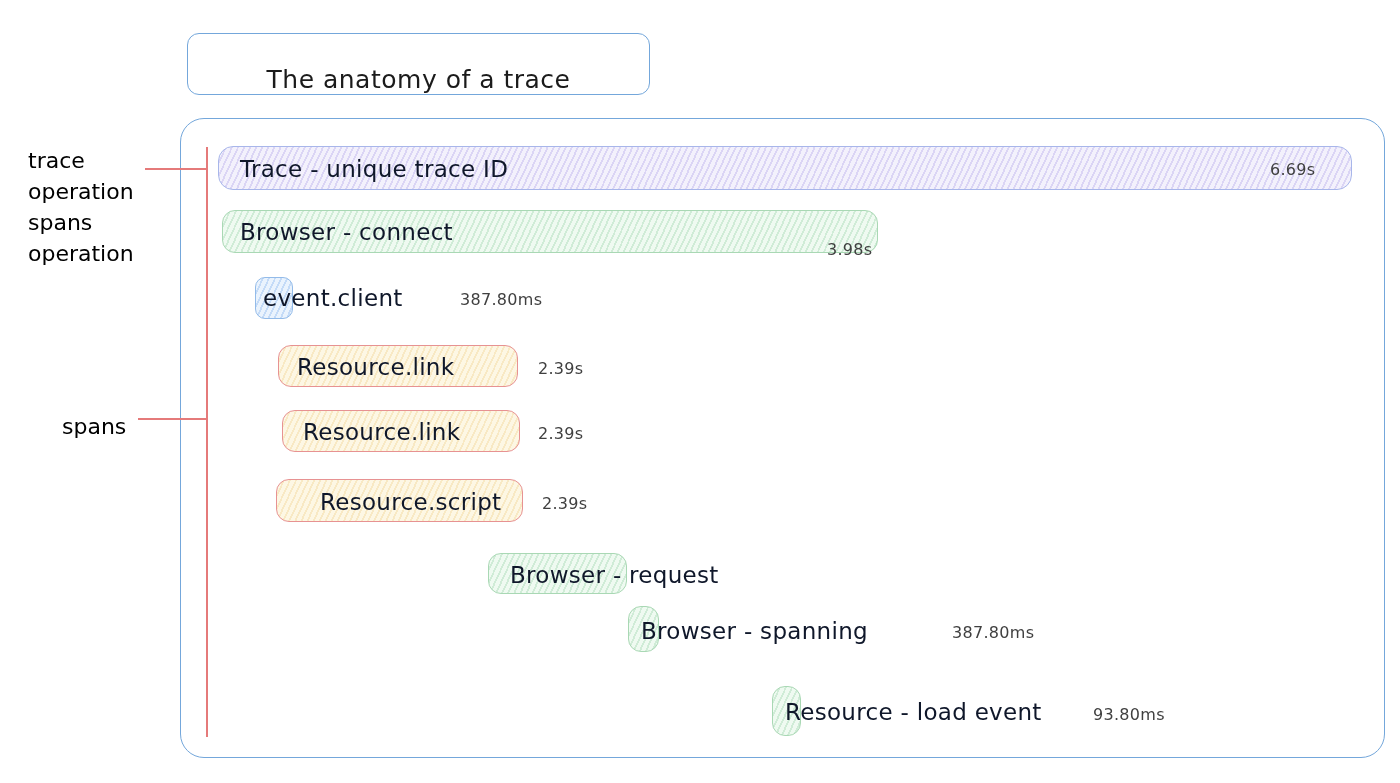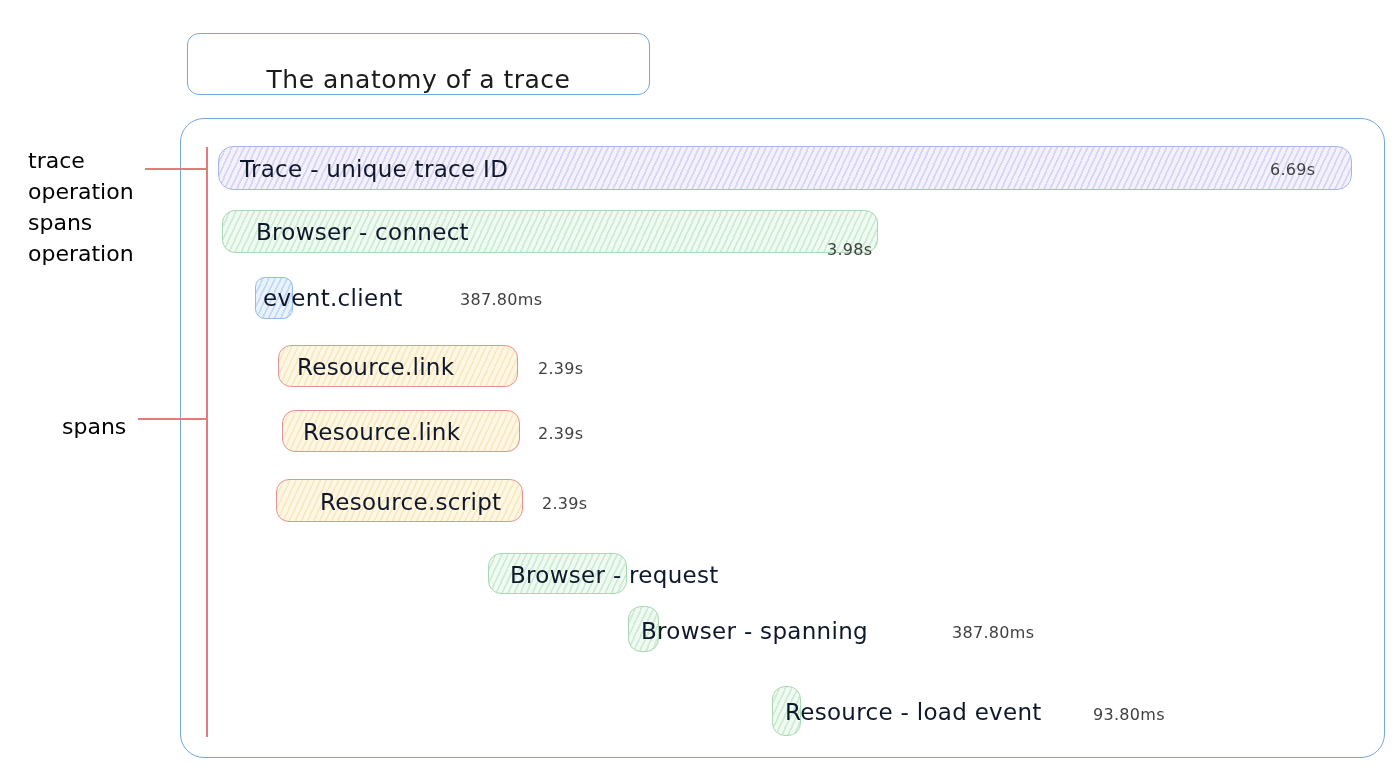--- a/index.html
+++ b/index.html
@@ -133,21 +133,21 @@
     <div>spans</div>
     <div>operation</div>
   </div>
   <div class="annotation spans-annotation">spans</div>
 
   <div class="span-box fill-purple" style="left:218px; top:146px; width:1134px; height:44px;"></div>
   <span class="span-label" style="left:240px; top:158px;">Trace - unique trace ID</span>
   <span class="span-duration" style="left:1270px; top:162px;">6.69s</span>
 
   <div class="span-box fill-green" style="left:222px; top:210px; width:656px; height:43px;"></div>
-  <span class="span-label" style="left:240px; top:221px;margin-left:16px;">Browser - connect</span>
+  <span class="span-label" style="left:240px; top:221px;">Browser - connect</span>
   <span class="span-duration" style="left:827px; top:242px;">3.98s</span>
 
   <div class="span-box fill-blue" style="left:255px; top:277px; width:38px; height:42px;"></div>
   <span class="span-label" style="left:263px; top:287px;">event.client</span>
   <span class="span-duration" style="left:460px; top:292px;">387.80ms</span>
 
   <div class="span-box fill-yellow" style="left:278px; top:345px; width:240px; height:42px;"></div>
   <span class="span-label" style="left:297px; top:356px;">Resource.link</span>
   <span class="span-duration" style="left:538px; top:361px;">2.39s</span>
 

